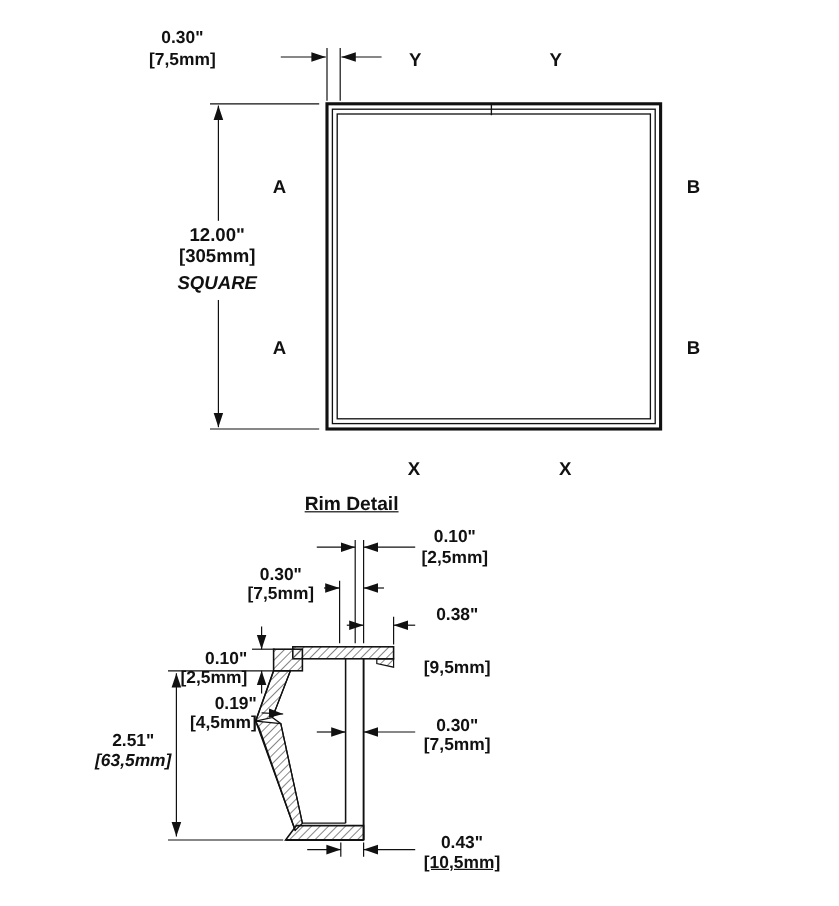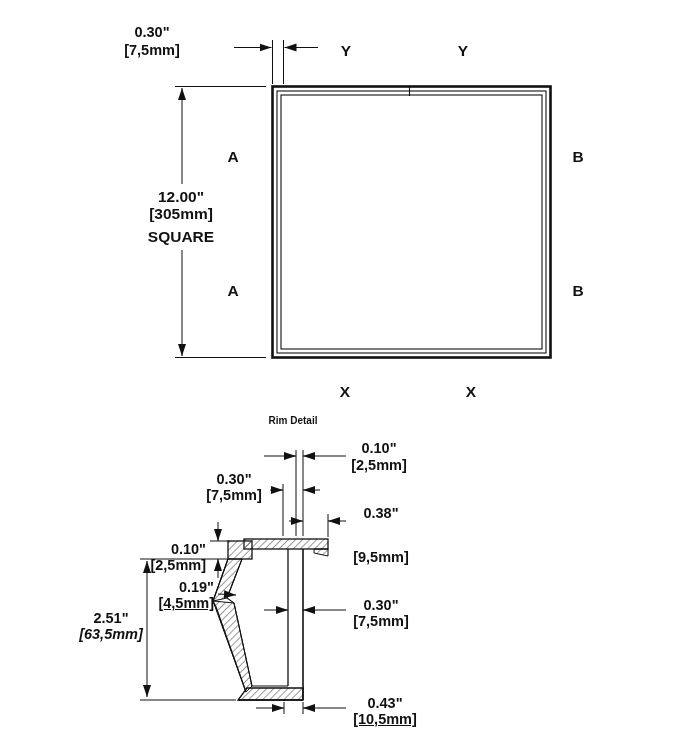--- a/index.html
+++ b/index.html
@@ -8,21 +8,21 @@
     font-family:"Liberation Sans", sans-serif; color:#111; overflow:hidden;
   }
   svg.drawing { position:absolute; left:0; top:0; }
   .t {
     position:absolute; font-weight:700; font-size:14.5px; line-height:16px;
     white-space:nowrap; color:#111;
   }
   .c { text-align:center; }
   .r { text-align:right; }
   .lbl { font-size:15.5px; }
-  .title { font-size:10px; }
+  .title { font-size:16px;text-decoration:underline; }
 </style>
 </head>
 <body>
 
 <div class="page">
 
   <svg class="drawing" width="699" height="755" viewBox="0 0 699 755">
     <defs>
       <marker id="ah" markerUnits="userSpaceOnUse" markerWidth="13" markerHeight="10" refX="12" refY="5" orient="auto-start-reverse">
         <path d="M0,1 L12,5 L0,9 Z" fill="#111"></path>
@@ -111,38 +111,38 @@
   <div class="t c lbl" style="left:218px; top:283px; width:30px;">A</div>
 
   <div class="t c lbl" style="left:563px; top:149px; width:30px;">B</div>
   <div class="t c lbl" style="left:563px; top:283px; width:30px;">B</div>
 
   <div class="t c lbl" style="left:330px; top:384px; width:30px;">X</div>
   <div class="t c lbl" style="left:456px; top:384px; width:30px;">X</div>
 
   <div class="t c lbl" style="left:136px; top:189px; width:90px;">12.00"</div>
   <div class="t c lbl" style="left:136px; top:206px; width:90px;">[305mm]</div>
-  <div class="t c lbl" style="left:136px; top:229px; width:90px;">SQUARE</div>
+  <div class="t c lbl" style="left:136px; top:229px; width:90px;font-style:italic;">SQUARE</div>
 
   <div class="t c title" style="left:238px; top:413px; width:110px;">Rim Detail</div>
 
   <div class="t c" style="left:348px; top:440px; width:62px;">0.10"</div>
   <div class="t c" style="left:348px; top:457px; width:62px;">[2,5mm]</div>
 
   <div class="t c" style="left:200px; top:471px; width:68px;">0.30"</div>
   <div class="t c" style="left:200px; top:487px; width:68px;">[7,5mm]</div>
 
   <div class="t c" style="left:348px; top:505px; width:66px;">0.38"</div>
   <div class="t c" style="left:348px; top:549px; width:66px;">[9,5mm]</div>
 
   <div class="t r" style="left:146px; top:541px; width:60px;">0.10"</div>
   <div class="t r" style="left:146px; top:557px; width:60px;">[2,5mm]</div>
 
   <div class="t r" style="left:152px; top:579px; width:62px;">0.19"</div>
-  <div class="t r" style="left:152px; top:595px; width:62px;text-decoration:underline;">[4,5mm]</div>
+  <div class="t r" style="left:152px; top:595px; width:62px;">[4,5mm]</div>
 
   <div class="t c" style="left:348px; top:597px; width:66px;">0.30"</div>
   <div class="t c" style="left:348px; top:613px; width:66px;">[7,5mm]</div>
 
   <div class="t c" style="left:78px; top:610px; width:66px;">2.51"</div>
   <div class="t c" style="left:78px; top:626px; width:66px;font-style:italic;">[63,5mm]</div>
 
   <div class="t c" style="left:348px; top:695px; width:74px;">0.43"</div>
   <div class="t c" style="left:348px; top:711px; width:74px;text-decoration:underline;">[10,5mm]</div>
 

